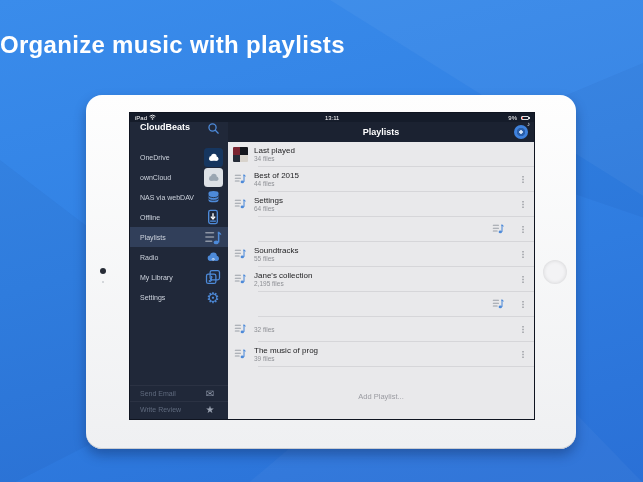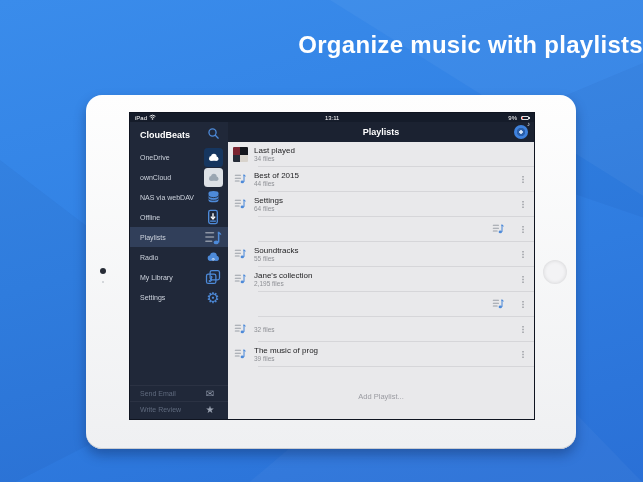--- a/index.html
+++ b/index.html
@@ -11,21 +11,21 @@
   .poly { position:absolute; }
   .poly1 { left:330px; top:0; width:320px; height:200px; background:rgba(255,255,255,.045);
            clip-path:polygon(0 0,100% 0,100% 100%); }
   .poly2 { left:0; top:160px; width:260px; height:330px; background:rgba(10,30,90,.05);
            clip-path:polygon(0 0,100% 60%,0 100%); }
   .poly3 { left:240px; top:300px; width:410px; height:190px; background:rgba(255,255,255,.035);
            clip-path:polygon(0 100%,55% 0,100% 100%); }
   .poly4 { left:440px; top:60px; width:210px; height:160px; background:rgba(10,30,90,.045);
            clip-path:polygon(100% 0,100% 100%,0 55%); }
 
-  .headline { position:absolute; top:31px; left:0; right:0; text-align:right;
+  .headline { position:absolute; top:31px; left:0; right:0; text-align:left;
               color:#ffffff; font-size:24px; font-weight:600; letter-spacing:.3px; }
 
   .ipad { position:absolute; left:86px; top:95px; width:490px; height:354px;
           background:linear-gradient(#fefefe,#eff0f2); border-radius:16px;
           box-shadow:0 6px 12px rgba(8,25,70,.35), inset 0 -1px 0 #c9ccd2; }
   .camera { position:absolute; left:14px; top:173px; width:6px; height:6px; border-radius:50%;
             background:#272c36; }
   .camera-glint { position:absolute; left:16px; top:186px; width:2px; height:2px; border-radius:50%;
             background:#c9ccd2; }
   .home-btn { position:absolute; right:9px; top:165px; width:24px; height:24px; border-radius:50%;
@@ -42,21 +42,21 @@
   .battery { width:8px; height:4px; border:1px solid rgba(255,255,255,.85); border-radius:1px;
              position:relative; margin-left:2px; }
   .battery::before { content:""; position:absolute; left:0; top:0; bottom:0; width:1.5px; background:#e4483c; }
   .battery::after { content:""; position:absolute; right:-2px; top:0.5px; width:1px; height:2px;
                     background:rgba(255,255,255,.85); }
 
   .app-body { flex:1; display:flex; min-height:0; }
 
   
   .sidebar { width:98px; background:#202839; display:flex; flex-direction:column; }
-  .side-header { flex:0 0 25px; display:flex; align-items:center; justify-content:space-between;
+  .side-header { flex:0 0 25px; display:flex; justify-content:space-between;
                  padding:0 8px 0 10px; color:#fff; font-weight:bold; font-size:9px; }
   .side-item { flex:0 0 27px; display:flex; align-items:center; justify-content:space-between;
                padding:0 5px 0 10px; cursor:default; }
   .side-item.selected { background:#313f5a; }
   .side-label { font-size:7px; color:#cdd3dd; white-space:nowrap; }
   .side-icon { width:20px; height:20px; display:flex; align-items:center; justify-content:center; }
   .tile { width:19px; height:19px; border-radius:3.5px; display:flex; align-items:center; justify-content:center; }
   .tile.dark { background:#16365f; }
   .tile.light { background:#dde1e6; }
   .glyph { line-height:1; }

